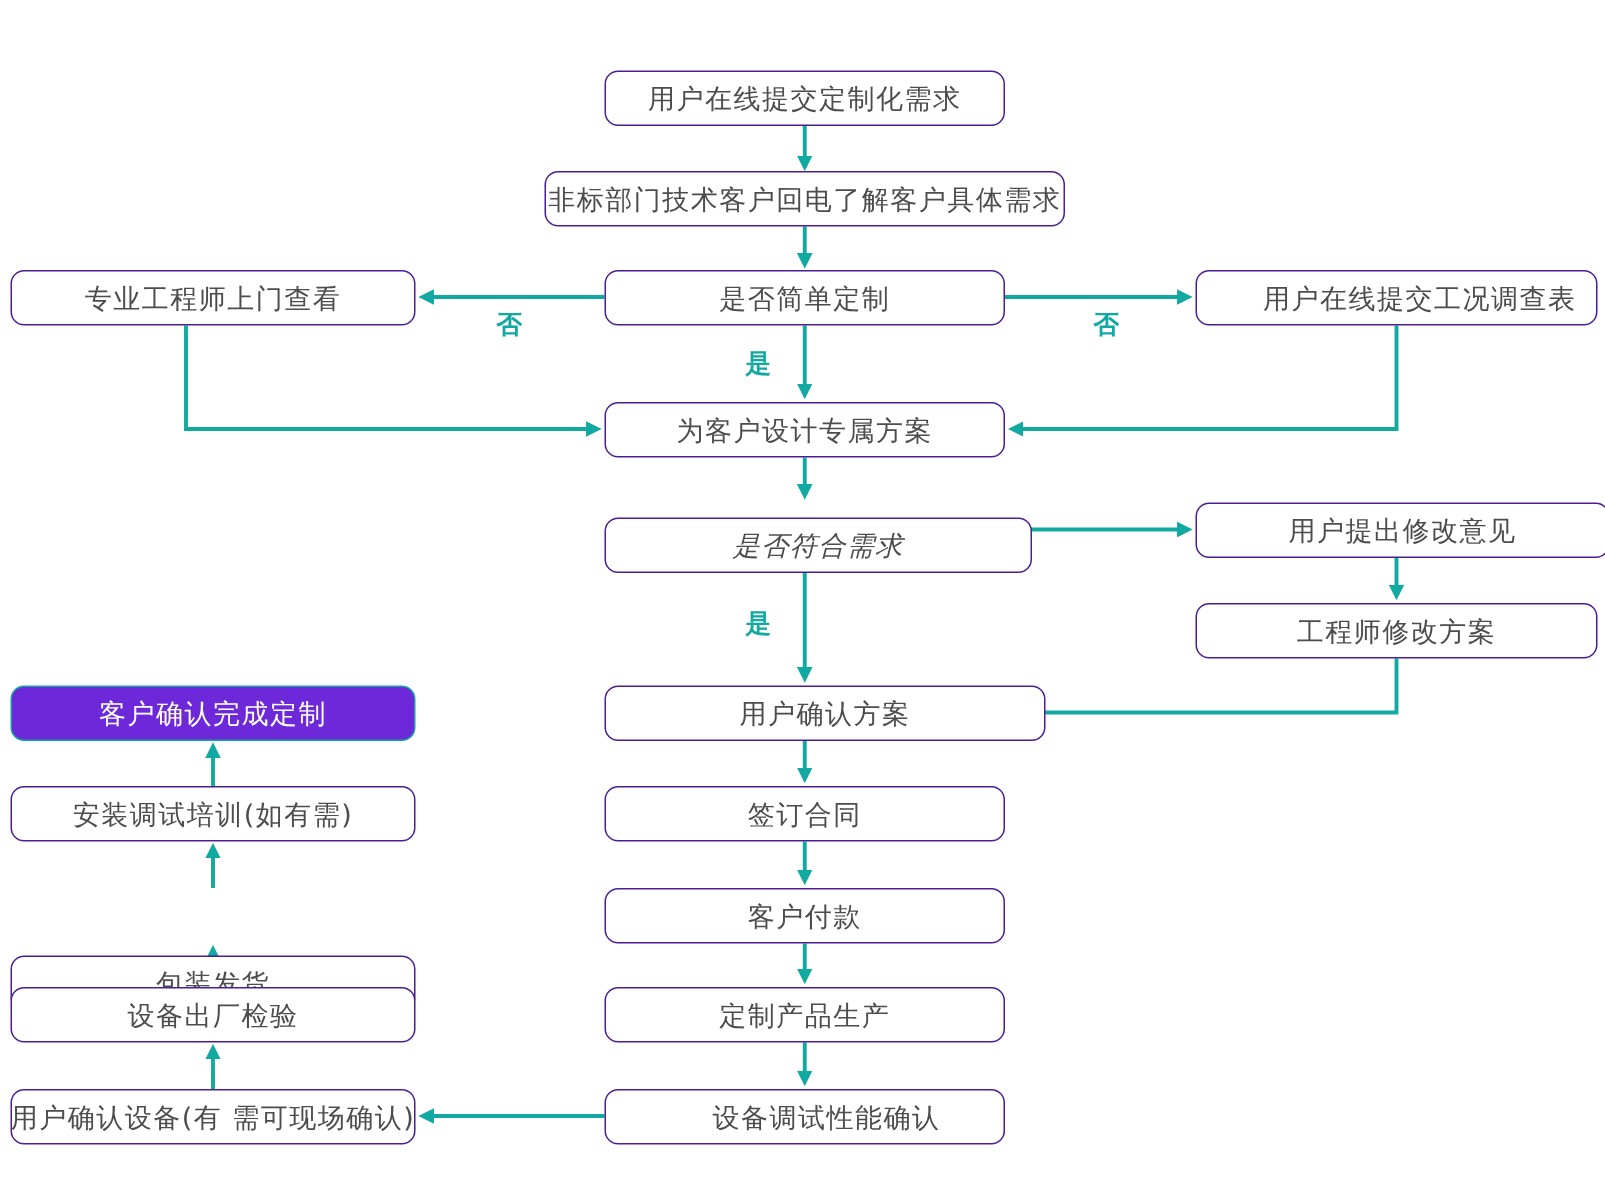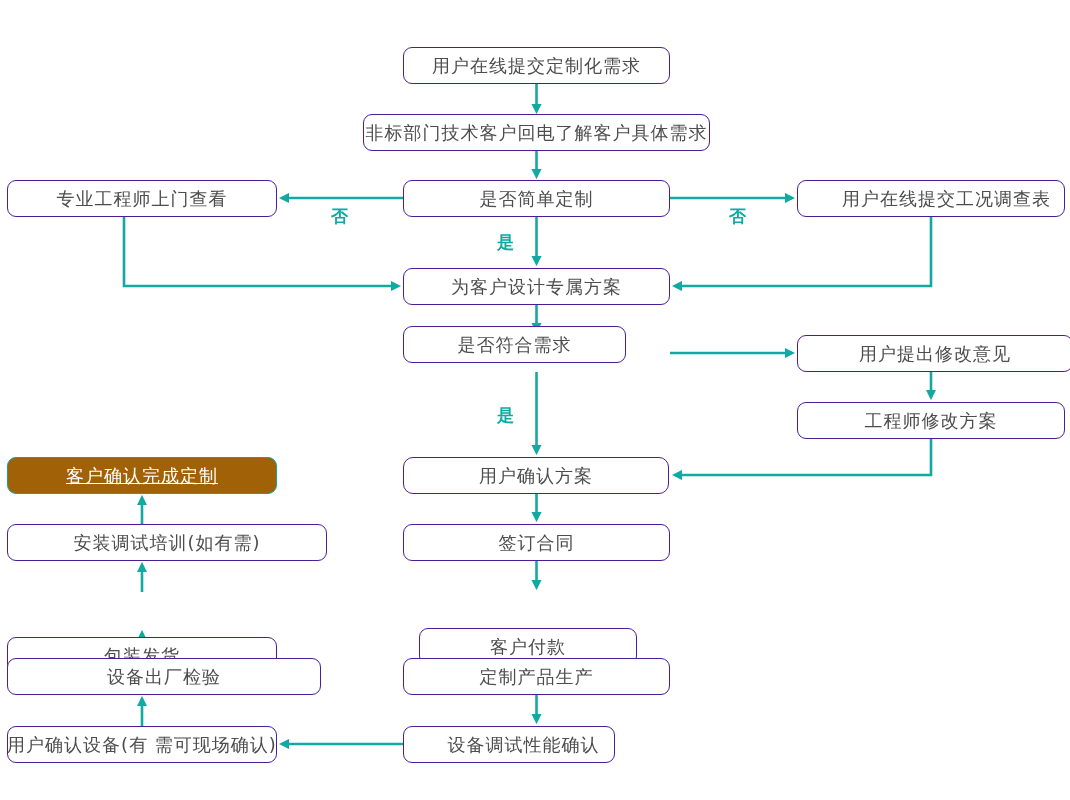--- a/index.html
+++ b/index.html
@@ -22,52 +22,51 @@
     color:#4d4d4d;
     font-size:18px;
     letter-spacing:1px;
     display:flex;
     align-items:center;
     justify-content:center;
     white-space:nowrap;
     z-index:2;
   }
   .node.filled{
-    background:#a16207;
+    background:#6d28d9;
     border-color:#10a5a0;
     color:#ffffff;
-    text-decoration:underline;
   }
   .elabel{
     position:absolute;
     color:#12a9a2;
     font-size:17px;
     font-weight:600;
     z-index:3;
     white-space:nowrap;
   }
   
   #n-submit{left:403px;top:47px;width:267px;}
   #n-callback{left:363px;top:114px;width:347px;text-align:center;}
   #n-simple{left:403px;top:180px;width:267px;}
   #n-visit{left:7px;top:180px;width:270px;}
   #n-survey{left:797px;top:180px;width:268px;padding-left:31px;}
   #n-design{left:403px;top:268px;width:267px;}
-  #n-meet{left:403px;top:326px;width:223px;}
+  #n-meet{left:403px;top:345px;width:285px;font-style:italic;}
   #n-feedback{left:797px;top:335px;width:276px;}
   #n-revise{left:797px;top:402px;width:268px;}
-  #n-confirmplan{left:403px;top:457px;width:266px;border-radius:10px;}
+  #n-confirmplan{left:403px;top:457px;width:294px;}
   #n-complete{left:7px;top:457px;width:270px;}
   #n-sign{left:403px;top:524px;width:267px;}
-  #n-training{left:7px;top:524px;width:320px;}
-  #n-payment{left:403px;top:628px;width:218px;margin-left:16px;}
+  #n-training{left:7px;top:524px;width:270px;}
+  #n-payment{left:403px;top:592px;width:267px;}
   #n-shipping{left:7px;top:592px;width:270px;margin-top:45px;}
   #n-production{left:403px;top:658px;width:267px;}
-  #n-factory{left:7px;top:658px;width:314px;}
-  #n-debug{left:403px;top:726px;width:212px;padding-left:29px;}
+  #n-factory{left:7px;top:658px;width:270px;}
+  #n-debug{left:403px;top:726px;width:267px;padding-left:29px;}
   #n-device{left:7px;top:726px;width:270px;}
   
   #l-no-left{left:331px;top:205px;}
   #l-no-right{left:729px;top:205px;}
   #l-yes-top{left:497px;top:231px;}
   #l-yes-mid{left:497px;top:404px;}
 </style>
 </head>
 <body>
 

